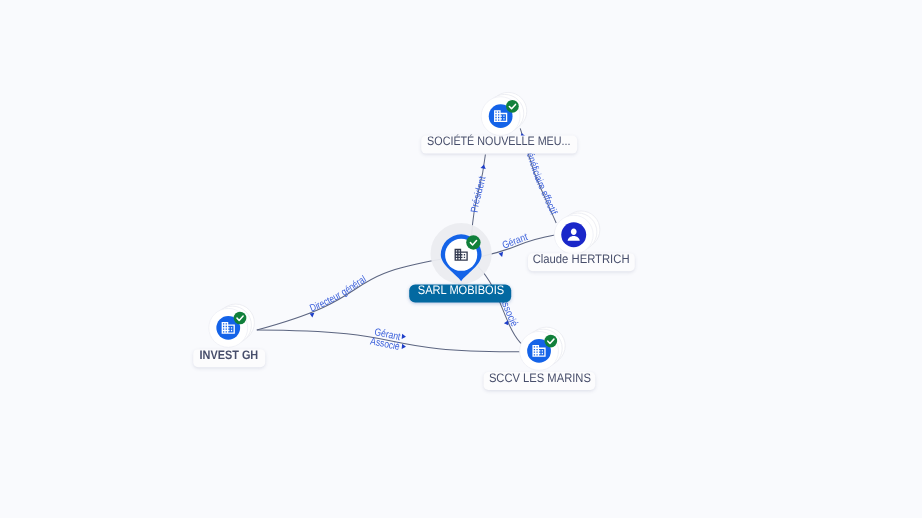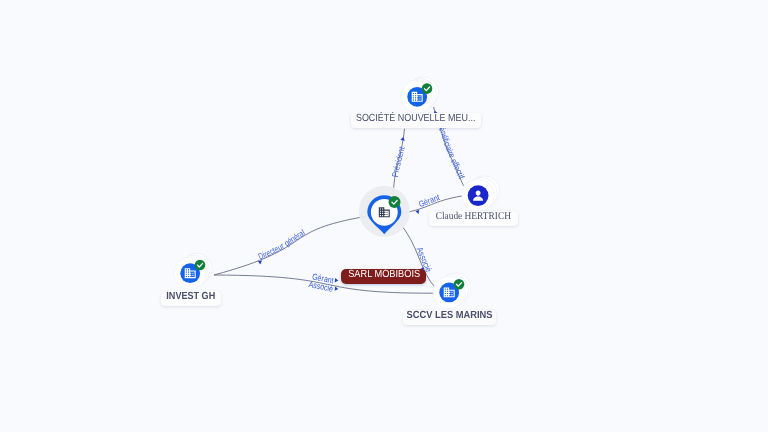--- a/index.html
+++ b/index.html
@@ -12,22 +12,22 @@
   .edge-path{fill:none;stroke:#5c6580;stroke-width:0.85;}
   .edge-label-text{font-family:"Liberation Sans",sans-serif;font-size:8.6px;fill:#3a5fdb;
     -webkit-font-smoothing:antialiased;text-rendering:geometricPrecision;}
   .node-label{position:absolute;background:#fcfcfd;border-radius:4px;
     color:#474e6b;white-space:nowrap;height:15px;
     box-shadow:0 1px 3px rgba(80,90,130,.16);
     display:flex;align-items:flex-start;justify-content:center;
     -webkit-font-smoothing:antialiased;}
   .node-label span{font-size:10.3px;line-height:11px;display:inline-block;transform-origin:center;
     -webkit-font-smoothing:antialiased;backface-visibility:hidden;}
-  .node-label.sel{background:#7f1d1d;color:#ffffff;border-radius:5px;height:14.5px;
-    box-shadow:0 1px 3px rgba(20,70,160,.3);margin-top:32px;}
+  .node-label.sel{background:#0369a1;color:#ffffff;border-radius:5px;height:14.5px;
+    box-shadow:0 1px 3px rgba(20,70,160,.3);}
 </style>
 </head>
 <body>
 
 <div id="stage">
   <svg class="layer" id="edge-layer">
       <path d="M 393,196 C 395.5,157.8 400.8,162.6 404.5,128.8" class="edge-path"></path>
       <path d="M 433.5,107 C 449.6,157.6 443,139.3 463.5,185.8" class="edge-path"></path>
       <path d="M 400.9,213.7 C 432.5,207.4 430.5,201.4 462.4,195.9" class="edge-path"></path>
       <path d="M 214,275 C 319.6,246.6 277.5,231.4 367.5,216.1" class="edge-path"></path>
@@ -136,23 +136,23 @@
         </g>
       </g>
     </svg>
   <div id="label-layer">
       <div class="node-label" style="left: 351.4px; top: 113.3px; width: 129.5px;">
         <span style="transform: scaleX(0.8702);">SOCIÉTÉ NOUVELLE MEU...</span>
       </div>
       <div class="node-label sel" style="left: 341.4px; top: 236.6px; width: 85px; height: 15px;">
         <span style="transform: scaleX(0.8965);">SARL MOBIBOIS</span>
       </div>
-      <div class="node-label" style="left: 429px; top: 210.9px; width: 89px; font-family: Liberation Serif, serif;">
+      <div class="node-label" style="left: 440px; top: 210.9px; width: 89px;">
         <span style="transform: scaleX(0.9117);">Claude HERTRICH</span>
       </div>
       <div class="node-label" style="left: 161.4px; top: 291.1px; width: 59.5px; font-weight: bold;">
         <span style="transform: scaleX(0.8805);">INVEST GH</span>
       </div>
-      <div class="node-label" style="left: 403.3px; top: 310.3px; width: 93px; font-weight: bold;">
+      <div class="node-label" style="left: 403.3px; top: 310.3px; width: 93px;">
         <span style="transform: scaleX(0.9058);">SCCV LES MARINS</span>
       </div>
     </div>
 </div>
 
 </body></html>

